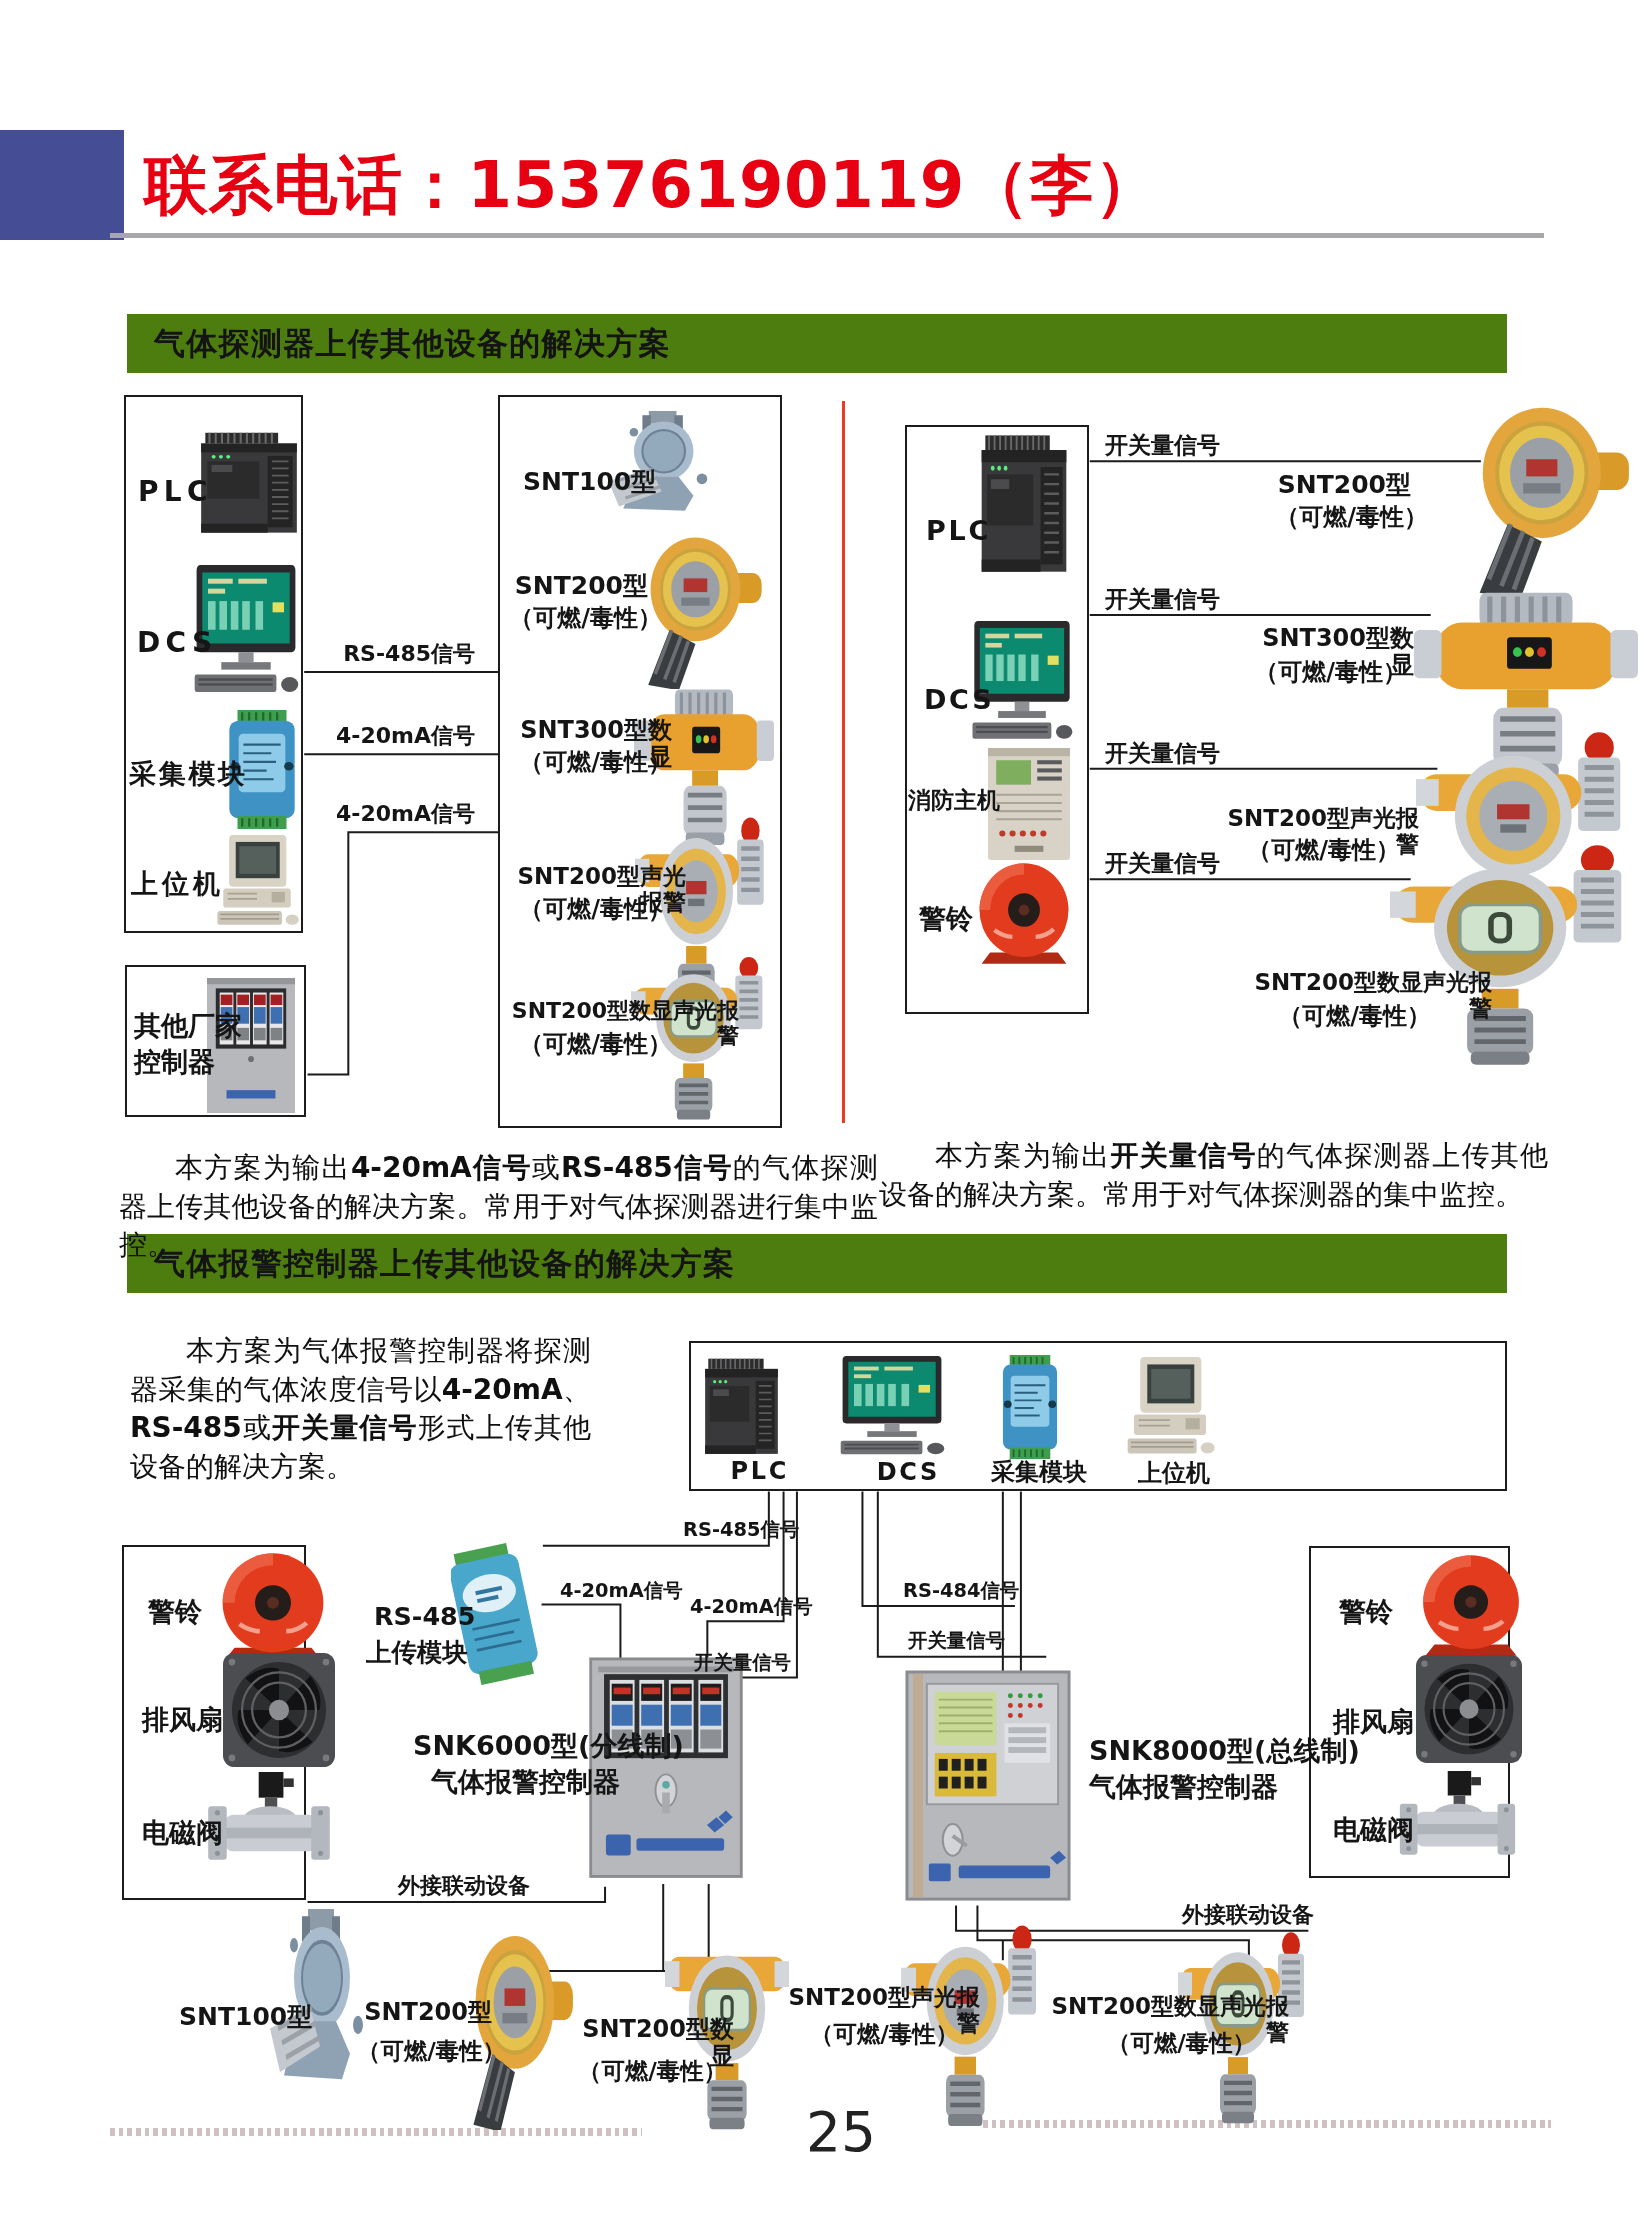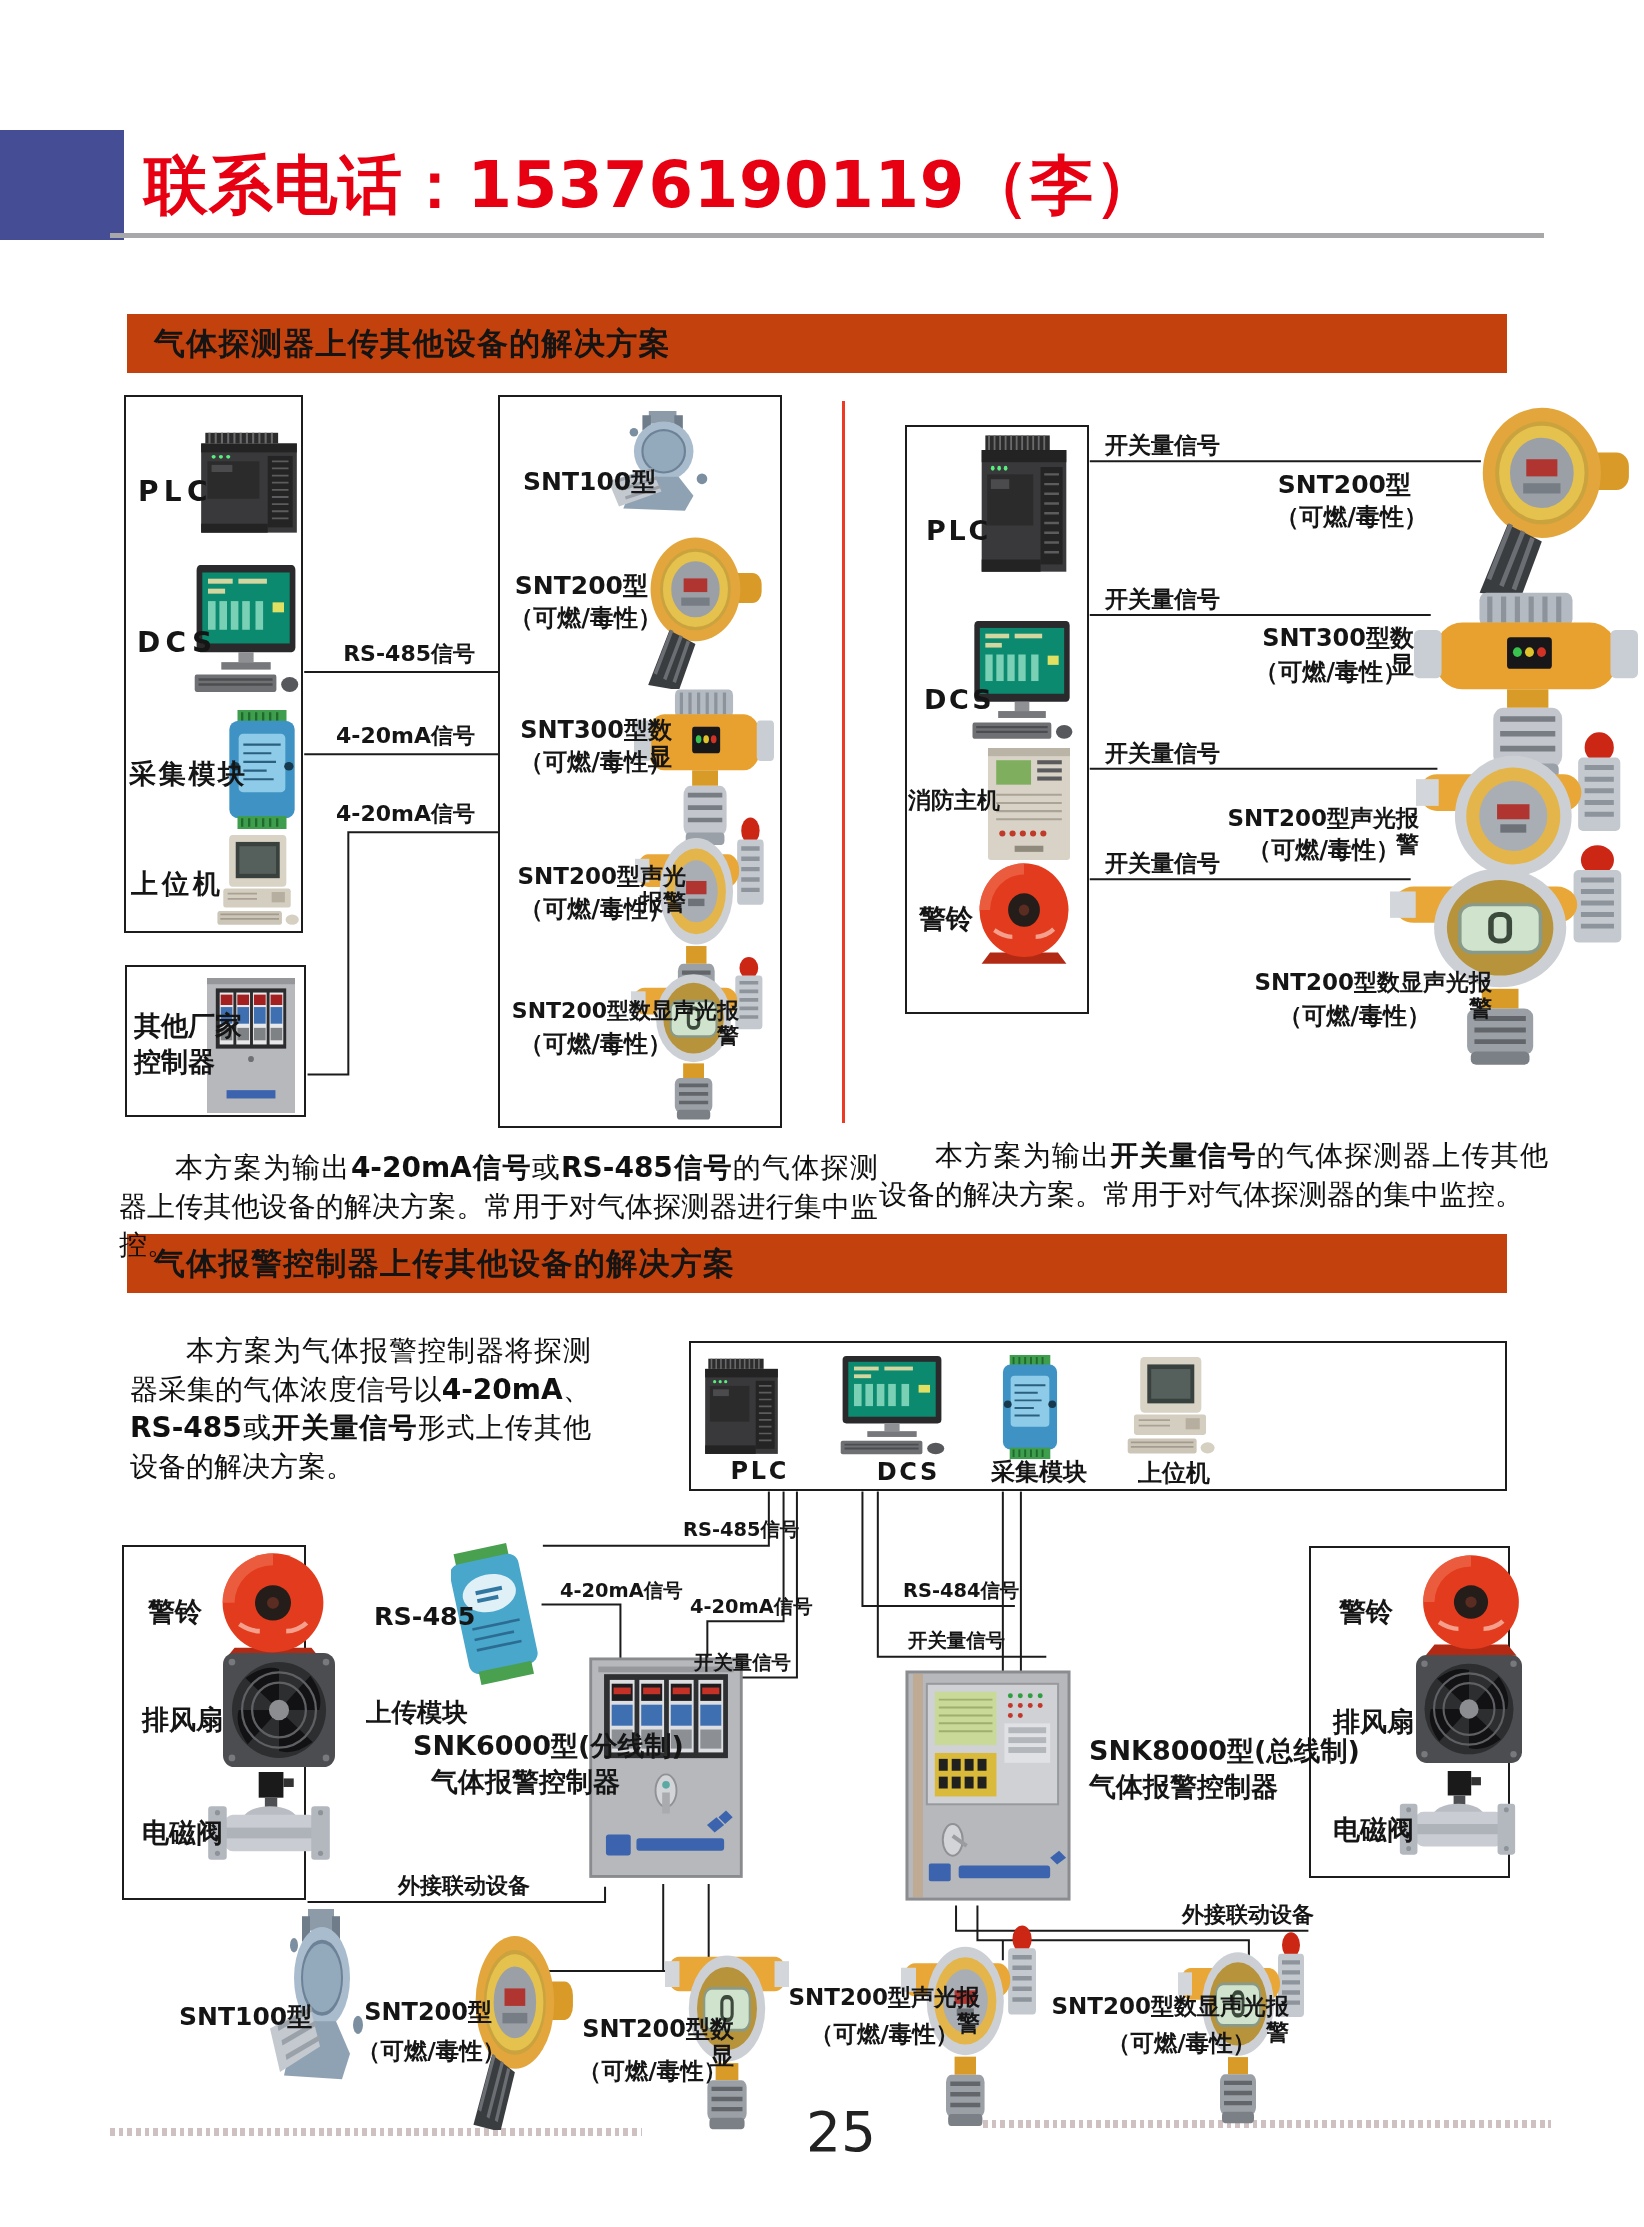--- a/index.html
+++ b/index.html
@@ -3,21 +3,21 @@
 <meta charset="utf-8">
 <style>
   html,body{margin:0;padding:0;background:#fff;}
   #page{position:relative;width:1644px;height:2173px;background:#fff;overflow:hidden;
         font-family:"DejaVu Sans","Liberation Sans",sans-serif;color:#151515;}
   .abs{position:absolute;}
   .lb{position:absolute;font-weight:bold;color:#151515;line-height:1.12;white-space:nowrap;z-index:4;}
   .ctr{text-align:right;white-space:normal;}
   .box{position:absolute;border:2.7px solid #1c1c1c;background:#fff;z-index:0;box-sizing:content-box;}
   .dev{position:absolute;z-index:2;}
-  .bar{position:absolute;background:#c2410c;z-index:1;}
+  .bar{position:absolute;background:#4d7c0f;z-index:1;}
   .bar .t{position:absolute;left:27px;top:0;height:100%;display:flex;align-items:center;
           font-weight:bold;font-size:31px;color:#141414;letter-spacing:1.3px;}
   .note{position:absolute;font-family:"Liberation Serif","DejaVu Serif",serif;color:#101010;
         text-indent:2em;text-align:justify;font-size:28px;line-height:1.38;z-index:4;}
   .note .bd{font-family:"DejaVu Sans","Liberation Sans",sans-serif;font-weight:bold;}
   .wire{position:absolute;left:0;top:0;z-index:1;}
   .dots{position:absolute;height:8px;z-index:1;
         background:repeating-linear-gradient(90deg,#cfc1c1 0 4.7px,rgba(0,0,0,0) 4.7px 8.7px);}
 </style>
 </head>
@@ -589,21 +589,21 @@
   <div class="lb ctr" style="left:1130px;top:1460px;width:80px;font-size:24px;">上位机</div>
 
   <div class="lb" style="left:683px;top:1519px;font-size:19.4px;">RS-485信号</div>
   <div class="lb" style="left:560px;top:1580px;font-size:19.4px;">4-20mA信号</div>
   <div class="lb" style="left:690px;top:1596px;font-size:19.4px;">4-20mA信号</div>
   <div class="lb" style="left:694px;top:1652px;font-size:19.4px;">开关量信号</div>
   <div class="lb" style="left:903px;top:1580px;font-size:19.4px;">RS-484信号</div>
   <div class="lb" style="left:908px;top:1630px;font-size:19.4px;">开关量信号</div>
 
   <div class="lb" style="left:374px;top:1602px;font-size:25.4px;">RS-485</div>
-  <div class="lb" style="left:366px;top:1698px;font-size:25.4px;">上传模块</div>
+  <div class="lb" style="left:366px;top:1638px;font-size:25.4px;">上传模块</div>
   <svg class="dev" viewBox="0 0 70 110" preserveAspectRatio="none" style="left:451px;top:1541px;width:94px;height:147px;">
       <use href="#sym-rs"></use>
     </svg>
 
   <svg class="dev" viewBox="0 0 170 240" preserveAspectRatio="none" style="left:585px;top:1657px;width:162px;height:229px;">
       <use href="#sym-k6"></use>
     </svg>
   <div class="lb" style="left:413px;top:1731px;font-size:27px;">SNK6000型(分线制)</div>
   <div class="lb" style="left:431px;top:1767px;font-size:27px;">气体报警控制器</div>
 

